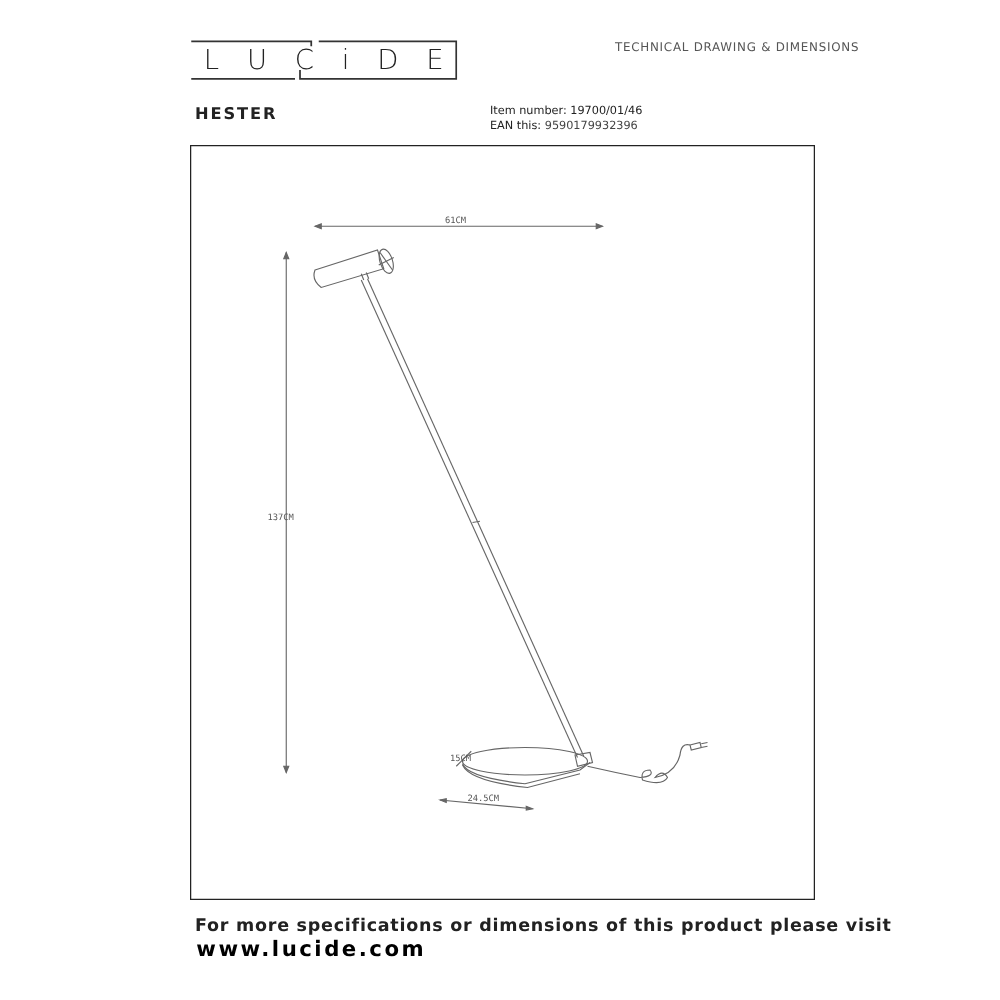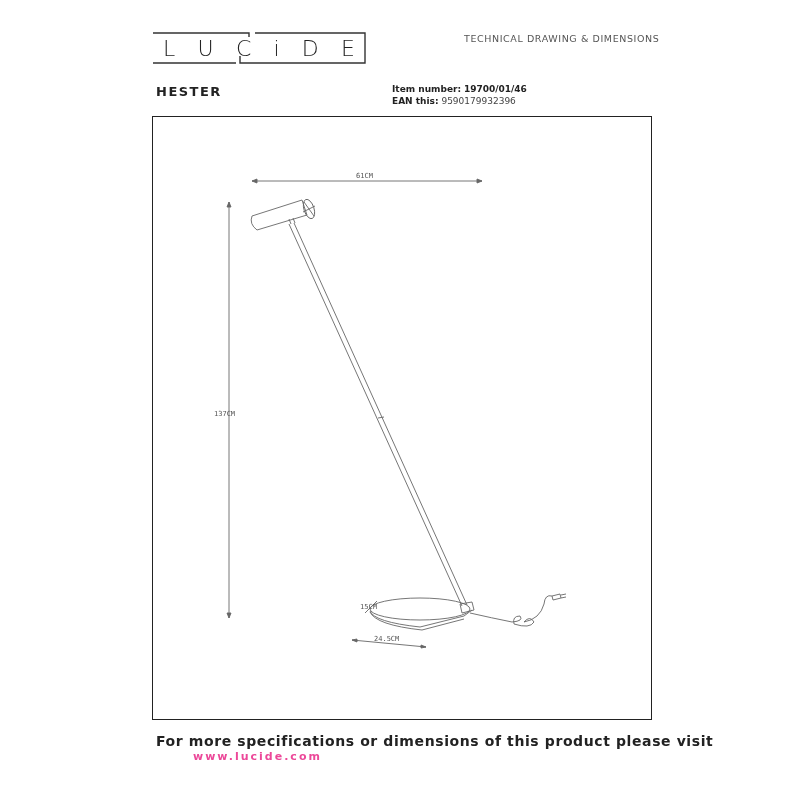--- a/index.html
+++ b/index.html
@@ -3,30 +3,30 @@
 <meta charset="utf-8">
 <style>
   html, body { margin:0; padding:0; background:#ffffff; }
   body { width:800px; height:800px; position:relative; overflow:hidden;
          font-family:"DejaVu Sans", sans-serif; color:#111; }
   .logo { position:absolute; left:152px; top:32px; width:214px; height:32px; }
   .logo-letters { position:absolute; left:0; top:0; width:214px; height:32px;
                   display:flex; justify-content:space-around; align-items:center;
                   font-family:"DejaVu Sans", sans-serif; font-weight:300; font-size:22px;
                   letter-spacing:0; color:#222; }
-  .doc-type { position:absolute; left:464px; top:33px; font-size:9.5px; letter-spacing:0.6px; color:#555; }
+  .doc-type { position:absolute; left:492px; top:33px; font-size:9.5px; letter-spacing:0.6px; color:#555; }
   .product-name { position:absolute; left:156px; top:84px; font-size:13px; font-weight:bold; letter-spacing:1.5px; color:#222; }
   .meta { position:absolute; left:392px; top:83px; font-size:9px; line-height:12px; color:#222; }
-  .meta b { font-weight:bold; }
+  .meta b { font-weight:normal; }
   .meta .val { font-weight:normal; color:#444; }
   .frame { position:absolute; left:152px; top:116px; width:500px; height:604px;
            border:1.5px solid #222; box-sizing:border-box; }
   .drawing { position:absolute; left:152px; top:116px; width:500px; height:444px; }
   .footer1 { position:absolute; left:156px; top:733px; font-size:14px; font-weight:bold; letter-spacing:0.6px; color:#222; }
-  .footer2 { position:absolute; left:157px; top:750px; font-size:11px; font-weight:bold; letter-spacing:2px; color:#ec4899;margin-left:36px; }
+  .footer2 { position:absolute; left:157px; top:750px; font-size:17px; font-weight:bold; letter-spacing:2px; color:#000000; }
   .dim-label { font-family:"DejaVu Sans Mono", monospace; font-size:7px; fill:#555; }
 </style>
 </head>
 <body>
 
 <div class="logo">
   <svg width="214" height="32" viewBox="0 0 214 32" style="position:absolute;left:0;top:0">
     <path d="M1 1 H97 V5 M103 1 H213 V31 H88 V24 M84 31 H1 Z" fill="none" stroke="#333" stroke-width="1.4"></path>
   </svg>
   <div class="logo-letters">

